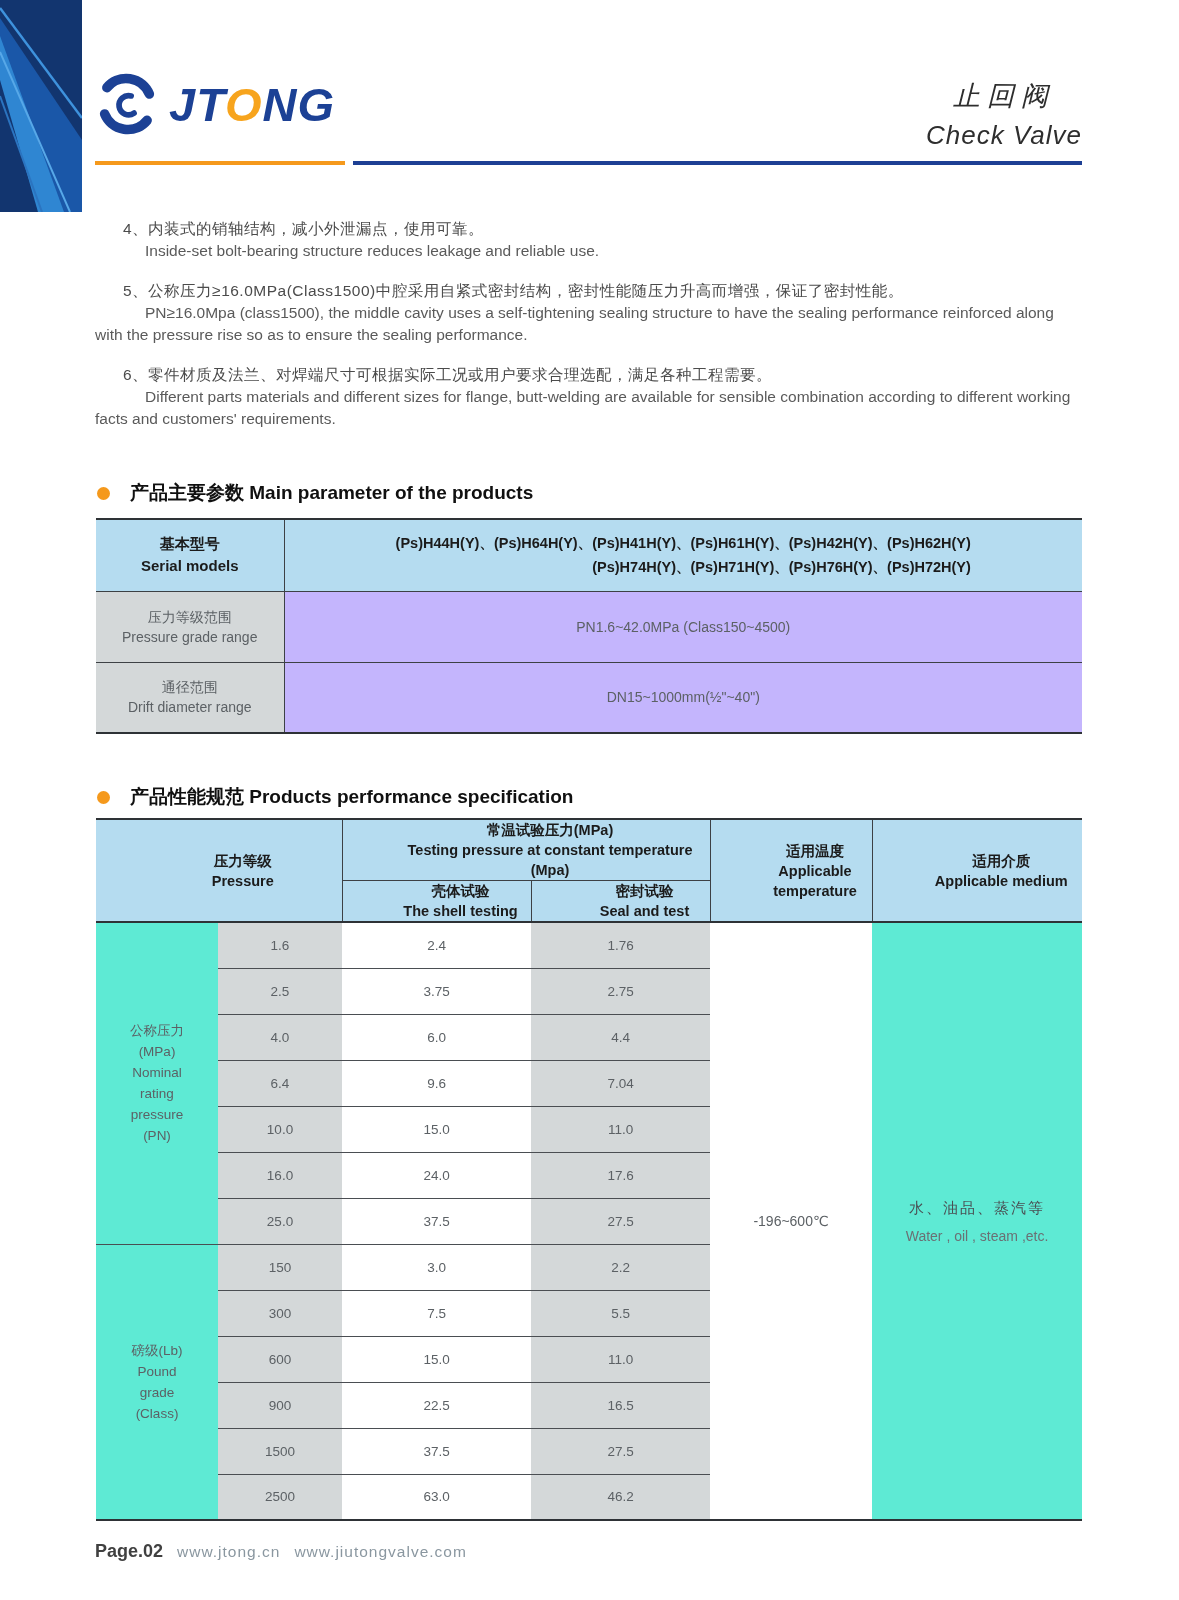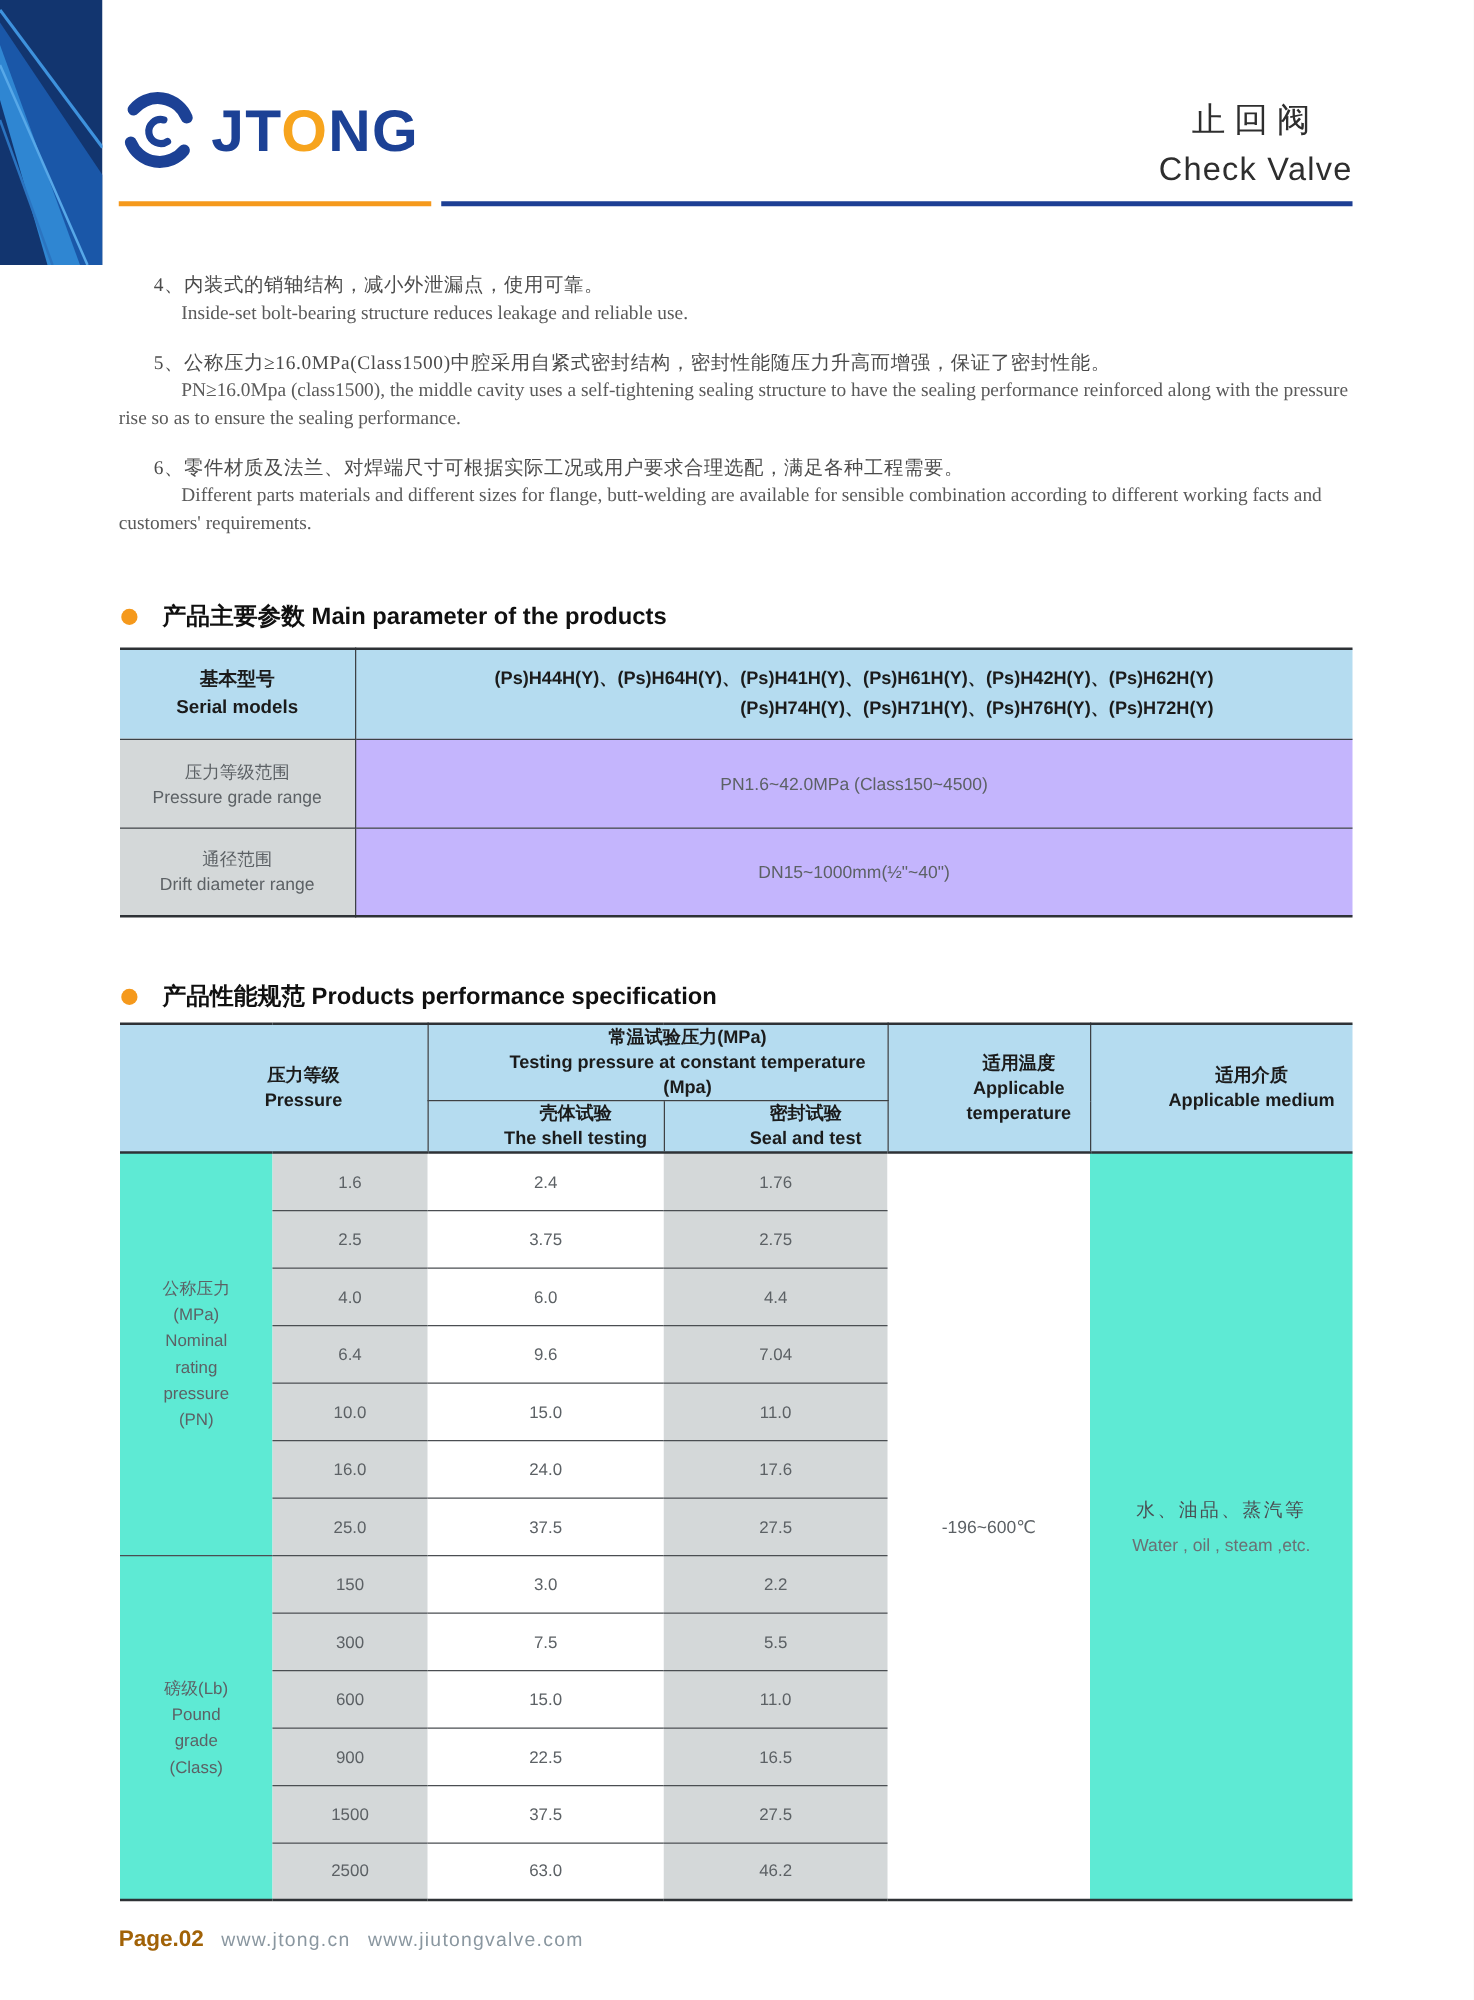--- a/index.html
+++ b/index.html
@@ -4,32 +4,32 @@
 <style>
   * { margin:0; padding:0; box-sizing:border-box; }
   body { background:#e8e8e8; font-family:"Liberation Sans","DejaVu Sans",sans-serif; }
   .page {
     position:relative; width:1179px; height:1600px; background:#ffffff;
     margin:0 auto; overflow:hidden; color:#333;
   }
 
   
   .corner { position:absolute; left:0; top:0; }
-  .header { position:relative; height:170px; }
+  .header { position:relative; height:170px;font-style:italic; }
   .logo { position:absolute; left:95px; top:72px; display:flex; align-items:center; }
   .logo-text { font-size:47px; font-weight:bold; color:#1C4195; letter-spacing:1px; margin-left:10px; }
   .logo-text .o { color:#F7A41D; }
   .header-title { position:absolute; right:97px; top:78px; text-align:center; color:#2e2e2e; }
   .header-title .cn { font-size:27px; letter-spacing:7px; font-weight:500; }
   .header-title .en { font-size:26px; margin-top:6px; letter-spacing:1px; }
   .rule-orange { position:absolute; left:95px; top:161px; width:250px; height:4px; background:#F5991C; }
   .rule-blue   { position:absolute; left:353px; top:161px; width:729px; height:4px; background:#1d3f94; }
 
   
-  .features { margin:48px 95px 0 95px; width:986px;font-family:Liberation Serif, serif; }
+  .features { margin:48px 95px 0 95px; width:986px; }
   .feature { margin-bottom:18px; }
   .feature .cn { font-size:15.5px; color:#4b4b4b; line-height:22px; text-indent:28px; letter-spacing:0.5px; }
   .feature .en { font-size:15.5px; color:#5a5a5a; line-height:22px; text-indent:50px; }
 
   
   .section-title { margin-left:97px; font-size:19px; font-weight:bold; color:#101010; display:flex; align-items:center;gap:12px; }
   .section-title .bullet { width:13px; height:13px; border-radius:50%; background:#F5991C; margin-right:8px; flex:0 0 auto; }
   .st1 { margin-top:50px; }
   .st2 { margin-top:50px; }
 
@@ -64,21 +64,21 @@
   .t2 .hline { border-bottom:1px solid #4a4e52; }
   .t2 .glabel { background:#5eead4; white-space:pre-line; line-height:21px; }
   .t2 .glabel.gA { border-bottom:1px solid #4a4e52; }
   .t2 .temp { background:#fff; font-size:14px; }
   .t2 .medium { background:#5eead4; }
   .t2 .med-cn { font-size:15px; color:#4a4f53; letter-spacing:2px; margin-bottom:10px; }
   .t2 .med-en { font-size:14px; color:#6a7074; }
 
   
   .footer { margin:20px 0 0 95px; display:flex; align-items:baseline; }
-  .footer .pg { font-size:18px; font-weight:bold; color:#a16207; margin-right:14px; }
+  .footer .pg { font-size:18px; font-weight:bold; color:#404040; margin-right:14px; }
   .footer .url { font-size:15.5px; color:#8a97a0; margin-right:14px; letter-spacing:1px; }
 </style>
 </head>
 <body>
 
 <div class="page">
 
   <svg class="corner" width="82" height="212" viewBox="0 0 82 212">
     <rect width="82" height="212" fill="#12356F"></rect>
     <polygon points="0,18 82,140 82,212 56,212 0,64" fill="#1A57A8"></polygon>

